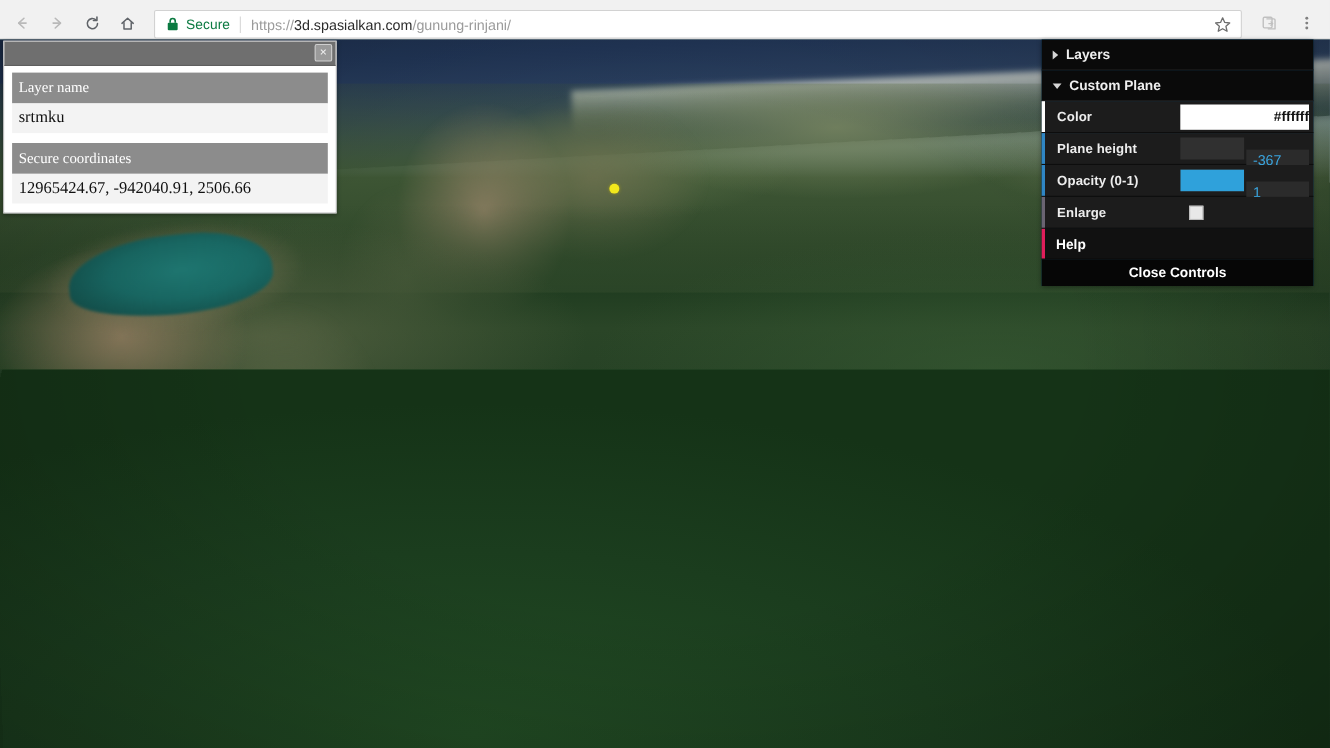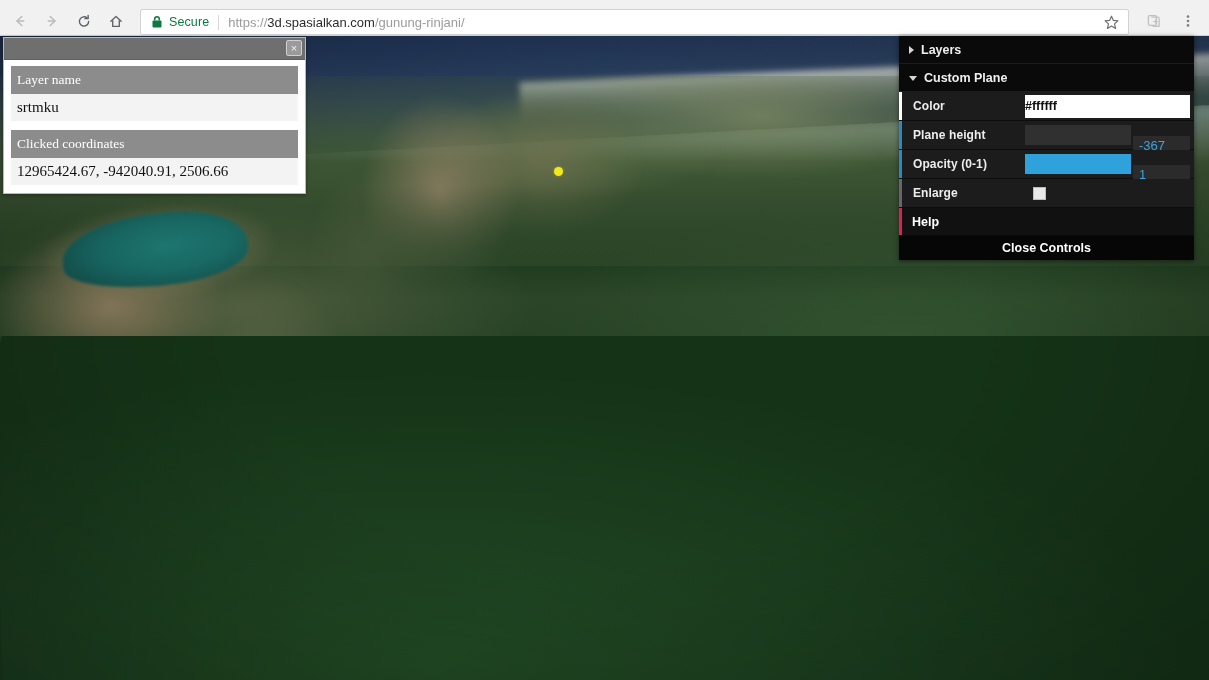--- a/index.html
+++ b/index.html
@@ -175,21 +175,21 @@
     padding:6px 6px;line-height:16px;
   }
   .field-value{
     background:#f3f3f3;color:#111;font-size:15px;
     padding:3px 6px 4px 6px;line-height:20px;
   }
   .field-gap{height:9px;}
 
   
   .panel{
-    position:absolute;right:15px;top:36px;width:295px;
+    position:absolute;right:15px;top:36px;width:247px;
     background:#0c4a6e;
     font-family:"Liberation Sans", sans-serif;
     box-shadow:0 1px 5px rgba(0,0,0,.5);
   }
   .panel-section{
     height:28px;display:flex;align-items:center;
     color:#efefef;font-size:12.5px;font-weight:bold;
     padding-left:10px;background:#0a0a0a;
     border-bottom:1px solid #1c1c1c;
     box-sizing:border-box;cursor:default;
@@ -213,21 +213,21 @@
   .accent{position:absolute;left:0;top:0;bottom:0;width:3px;}
   .row-label{
     color:#ededed;font-size:12px;font-weight:bold;
     width:96px;flex:0 0 auto;padding-left:10px;box-sizing:border-box;
     letter-spacing:.1px;
   }
   .ctrl{flex:1 1 auto;display:flex;align-items:center;height:100%;padding-right:4px;}
 
   .text-input{
     flex:1 1 auto;height:23px;background:#ffffff;border:0;
-    color:#111;font-size:12.5px;font-weight:bold;text-align:left;
+    color:#111;font-size:12.5px;font-weight:bold;text-align:right;
     line-height:23px;box-sizing:border-box;
   }
   .slider-wrap{flex:1 1 auto;height:20px;display:flex;align-items:center;}
   .slider{
     flex:1 1 auto;height:20px;background:#303030;position:relative;overflow:hidden;
   }
   .slider .fill{position:absolute;left:0;top:0;bottom:0;background:#2fa1db;}
   .num-box{
     width:57px;height:20px;background:#2b2b2b;color:#3aa4dd;
     font-size:13px;line-height:20px;padding-left:6px;box-sizing:border-box;
@@ -335,21 +335,21 @@
   </div>
 
   <div class="popup">
     <div class="popup-head">
       <div class="popup-close">×</div>
     </div>
     <div class="popup-body">
       <div class="field-label">Layer name</div>
       <div class="field-value">srtmku</div>
       <div class="field-gap"></div>
-      <div class="field-label">Clicked coordinates</div>
+      <div class="field-label">Secure coordinates</div>
       <div class="field-value">12965424.67, -942040.91, 2506.66</div>
     </div>
   </div>
 
   <div class="panel">
 
     <div class="panel-section">
       <span class="tri tri-right"></span>
       <span>Layers</span>
     </div>

